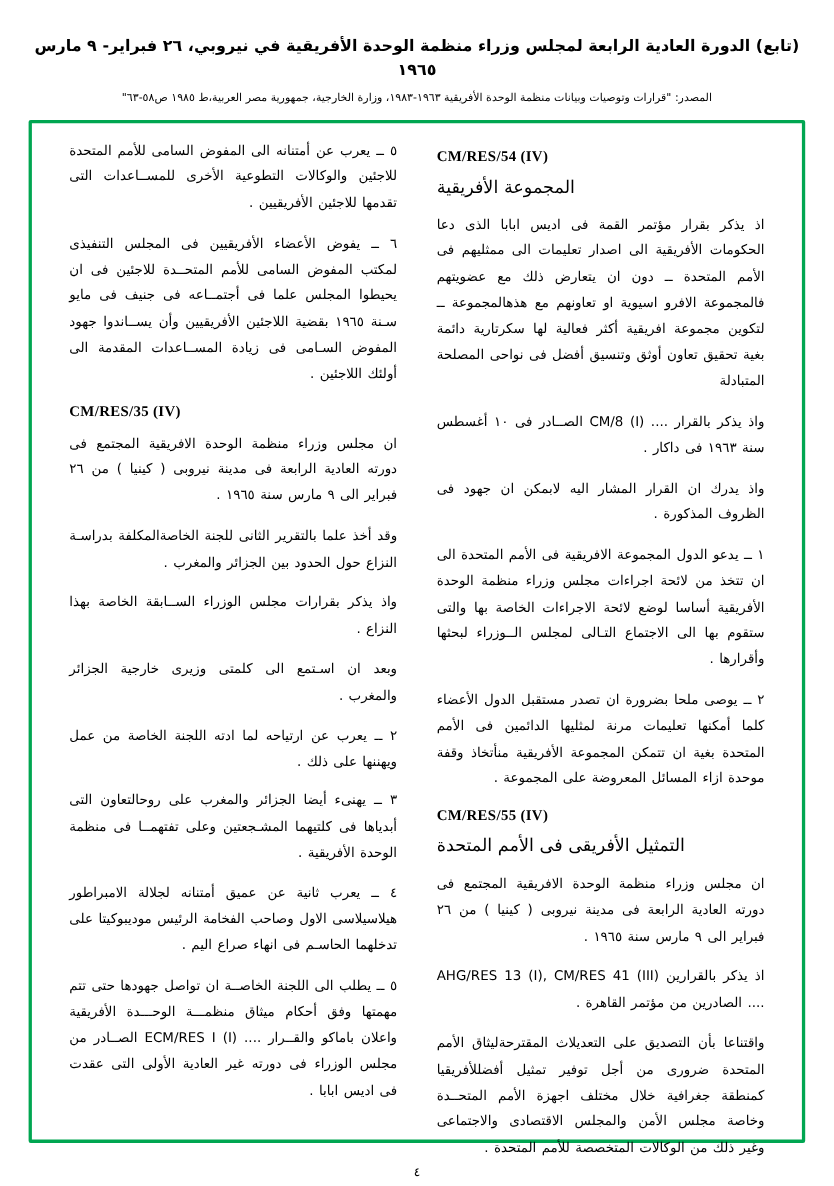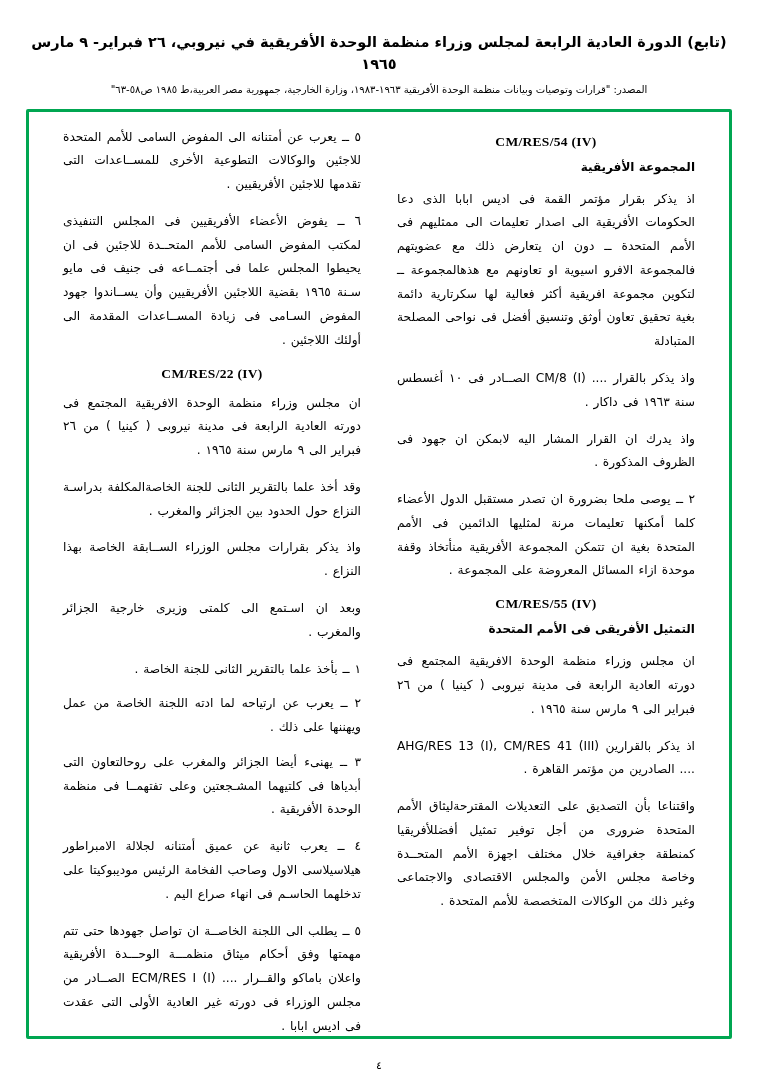--- a/index.html
+++ b/index.html
@@ -65,28 +65,28 @@
     border-left: none;
   }
   .col-divider {
     width: 0px;
   }
   .res-code {
     font-family: "Liberation Serif", serif;
     font-size: 13.5px;
     font-weight: bold;
     direction: ltr;
-    text-align: center;
+    text-align: left;
     margin: 8px 0 10px 0;
     letter-spacing: 0.3px;
   }
   .sec-title {
-    text-align: right;
-    font-size: 12px;
-    font-weight: bold;
+    text-align: left;
+    font-size: 16px;
+    font-weight: normal;
     margin: 4px 0 14px 0;
     direction: rtl;
   }
   p.para {
     font-size: 12.2px;
     line-height: 1.95;
     text-align: justify;
     text-align-last: right;
     margin: 0 0 13px 0;
     direction: rtl;
@@ -116,43 +116,43 @@
   <div class="frame" style="border-color: rgb(0, 166, 81);">
     <div class="columns">
 
       <div class="col right-col">
 
         <div class="res-code">CM/RES/54  (IV)</div>
         <div class="sec-title">المجموعة الأفريقية</div>
         <p class="para">اذ يذكر بقرار مؤتمر القمة فى اديس ابابا الذى دعا الحكومات الأفريقية الى اصدار تعليمات الى ممثليهم فى الأمم المتحدة ــ دون ان يتعارض ذلك مع عضويتهم فالمجموعة الافرو اسيوية او تعاونهم مع هذهالمجموعة ــ لتكوين مجموعة افريقية أكثر فعالية لها سكرتارية دائمة بغية تحقيق تعاون أوثق وتنسيق أفضل فى نواحى المصلحة المتبادلة</p>
         <p class="para">واذ يذكر بالقرار .... CM/8 (I) الصــادر فى ١٠ أغسطس سنة ١٩٦٣ فى داكار .</p>
         <p class="para">واذ يدرك ان القرار المشار اليه لابمكن ان جهود فى الظروف المذكورة .</p>
+        <p class="para">١ ــ يدعو الدول المجموعة الافريقية فى الأمم المتحدة الى ان تتخذ من لائحة اجراءات مجلس وزراء منظمة الوحدة الأفريقية أساسا لوضع لائحة الاجراءات الخاصة بها والتى ستقوم بها الى الاجتماع التـالى لمجلس الــوزراء لبحثها وأقرارها .</p>
         <p class="para">٢ ــ يوصى ملحا بضرورة ان تصدر مستقبل الدول الأعضاء كلما أمكنها تعليمات مرنة لمثليها الدائمين فى الأمم المتحدة بغية ان تتمكن المجموعة الأفريقية منأتخاذ وقفة موحدة ازاء المسائل المعروضة على المجموعة .</p>
 
         <div class="res-code">CM/RES/55  (IV)</div>
         <div class="sec-title">التمثيل الأفريقى فى الأمم المتحدة</div>
         <p class="para">ان مجلس وزراء منظمة الوحدة الافريقية المجتمع فى دورته العادية الرابعة فى مدينة نيروبى ( كينيا ) من ٢٦ فبراير الى ٩ مارس سنة ١٩٦٥ .</p>
         <p class="para">اذ يذكر بالقرارين AHG/RES 13 (I), CM/RES 41 (III) .... الصادرين من مؤتمر القاهرة .</p>
         <p class="para">واقتناعا بأن التصديق على التعديلاث المقترحةليثاق الأمم المتحدة ضرورى من أجل توفير تمثيل أفضللأفريقيا كمنطقة جغرافية خلال مختلف اجهزة الأمم المتحــدة وخاصة مجلس الأمن والمجلس الاقتصادى والاجتماعى وغير ذلك من الوكالات المتخصصة للأمم المتحدة .</p>
 
       </div>
 
       <div class="col-divider"></div>
 
       <div class="col left-col">
 
         <p class="para">٥ ــ يعرب عن أمتنانه الى المفوض السامى للأمم المتحدة للاجئين والوكالات التطوعية الأخرى للمســاعدات التى تقدمها للاجئين الأفريقيين .</p>
         <p class="para">٦ ــ يفوض الأعضاء الأفريقيين فى المجلس التنفيذى لمكتب المفوض السامى للأمم المتحــدة للاجئين فى ان يحيطوا المجلس علما فى أجتمــاعه فى جنيف فى مايو سـنة ١٩٦٥ بقضية اللاجئين الأفريقيين وأن يســاندوا جهود المفوض السـامى فى زيادة المســاعدات المقدمة الى أولئك اللاجئين .</p>
 
-        <div class="res-code">CM/RES/22  (IV)</div>
+        <div class="res-code">CM/RES/35  (IV)</div>
         <p class="para">ان مجلس وزراء منظمة الوحدة الافريقية المجتمع فى دورته العادية الرابعة فى مدينة نيروبى ( كينيا ) من ٢٦ فبراير الى ٩ مارس سنة ١٩٦٥ .</p>
         <p class="para">وقد أخذ علما بالتقرير الثانى للجنة الخاصةالمكلفة بدراسـة النزاع حول الحدود بين الجزائر والمغرب .</p>
         <p class="para">واذ يذكر بقرارات مجلس الوزراء الســابقة الخاصة بهذا النزاع .</p>
         <p class="para">وبعد ان اسـتمع الى كلمتى وزيرى خارجية الجزائر والمغرب .</p>
-        <p class="para tight">١ ــ بأخذ علما بالتقرير الثانى للجنة الخاصة .</p>
         <p class="para tight">٢ ــ يعرب عن ارتياحه لما ادته اللجنة الخاصة من عمل ويهننها على ذلك .</p>
         <p class="para">٣ ــ يهنىء أيضا الجزائر والمغرب على روحالتعاون التى أبدياها فى كلتيهما المشـجعتين وعلى تفتهمــا فى منظمة الوحدة الأفريقية .</p>
         <p class="para">٤ ــ يعرب ثانية عن عميق أمتنانه لجلالة الامبراطور هيلاسيلاسى الاول وصاحب الفخامة الرئيس موديبوكيتا على تدخلهما الحاسـم فى انهاء صراع اليم .</p>
         <p class="para">٥ ــ يطلب الى اللجنة الخاصــة ان تواصل جهودها حتى تتم مهمتها وفق أحكام ميثاق منظمـــة الوحـــدة الأفريقية واعلان باماكو والقــرار .... ECM/RES I (I) الصــادر من مجلس الوزراء فى دورته غير العادية الأولى التى عقدت فى اديس ابابا .</p>
       </div>
 
     </div>
   </div>
 
   <div class="page-number">٤</div>

